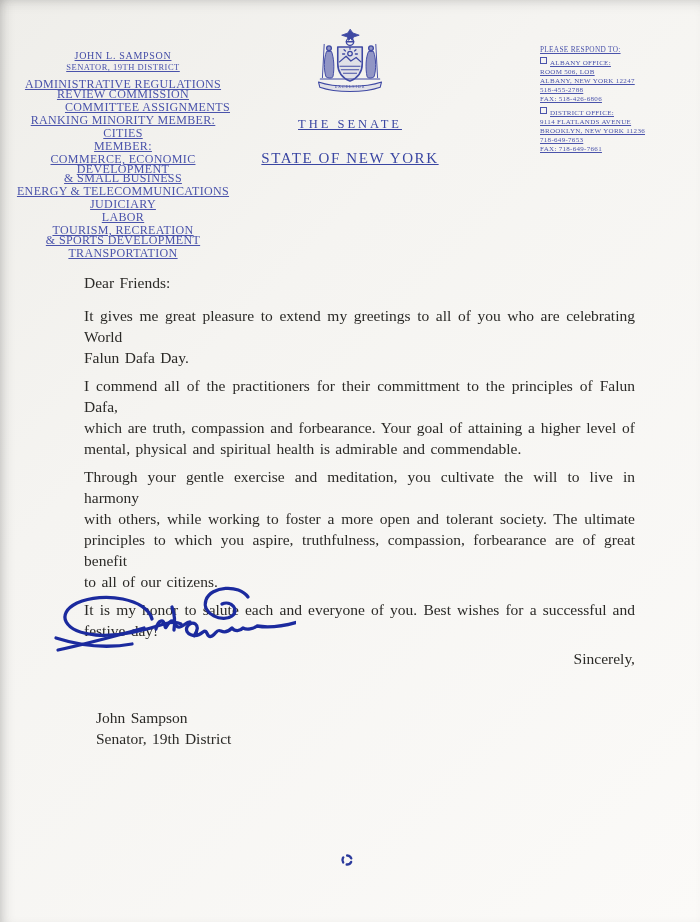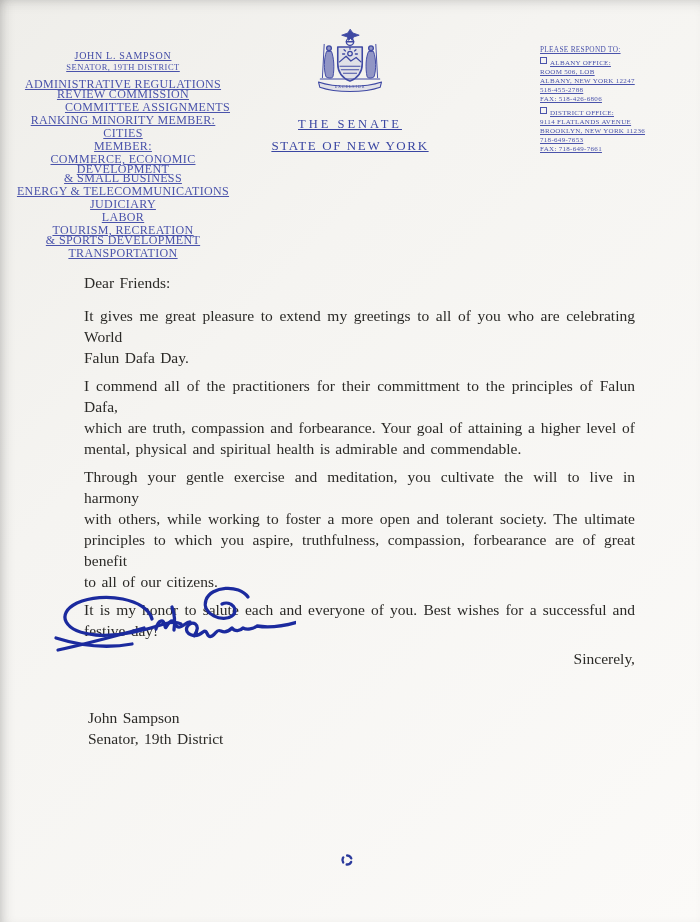--- a/index.html
+++ b/index.html
@@ -18,33 +18,33 @@
   .commission{margin-top:8px;}
   .committee-heading{margin-top:4px;text-align:right;}
   .lh-item{margin-top:3.5px;}
   .lh-item.tight{margin-top:0;}
   .lh-right{position:absolute;left:540px;top:45px;width:158px;text-align:left;font-size:7px;line-height:9px;letter-spacing:.3px;}
   .office-label{margin-top:3px;}
   .respond{font-size:7.3px;margin-bottom:2px;}
   .cb{display:inline-block;width:5px;height:5px;border:1px solid currentColor;margin-right:3px;vertical-align:1px;}
   .lh-center{position:absolute;left:250px;top:26px;width:200px;text-align:center;color:#3a46a2;}
   .senate-line{font-size:12.5px;letter-spacing:3px;margin-top:7px;}
-  .state-line{font-size:13px;letter-spacing:1.6px;margin-top:6px;}
+  .state-line{font-size:15px;letter-spacing:1.6px;margin-top:18px;}
   .seal{display:block;margin:0 auto;}
   
   .body-text{
     position:absolute;left:84px;top:258px;width:551px;
     font-size:15.5px;line-height:21px;color:#2b2a27;word-spacing:1.5px;
   }
   .salutation{margin-top:14px;}
   .para{margin-top:12px;}
   .para + .para{margin-top:7px;}
   .closing{margin-top:7px;text-align:right;}
   .just{text-align:justify;text-align-last:justify;}
-  .sig-block{margin-top:38px;margin-left:4px;}
+  .sig-block{margin-top:38px;margin-left:12px;}
   .initials{margin-top:13px;}
   .signature{position:absolute;left:52px;top:582px;}
   .recycle{position:absolute;left:340px;top:853px;}
 </style>
 </head>
 <body>
 
 <div class="page">
 
   <div class="lh lh-left">

